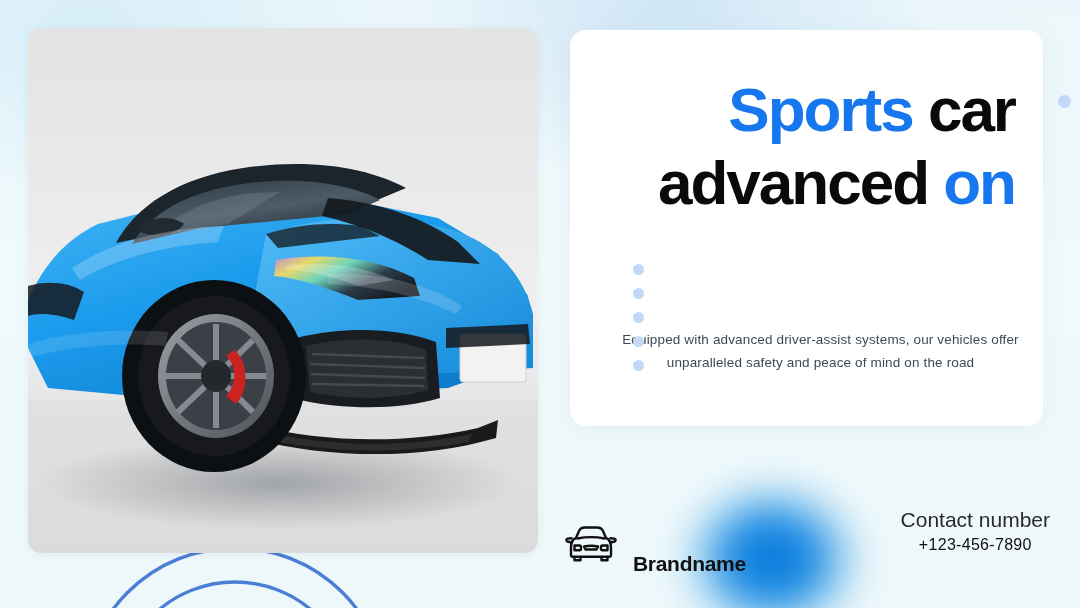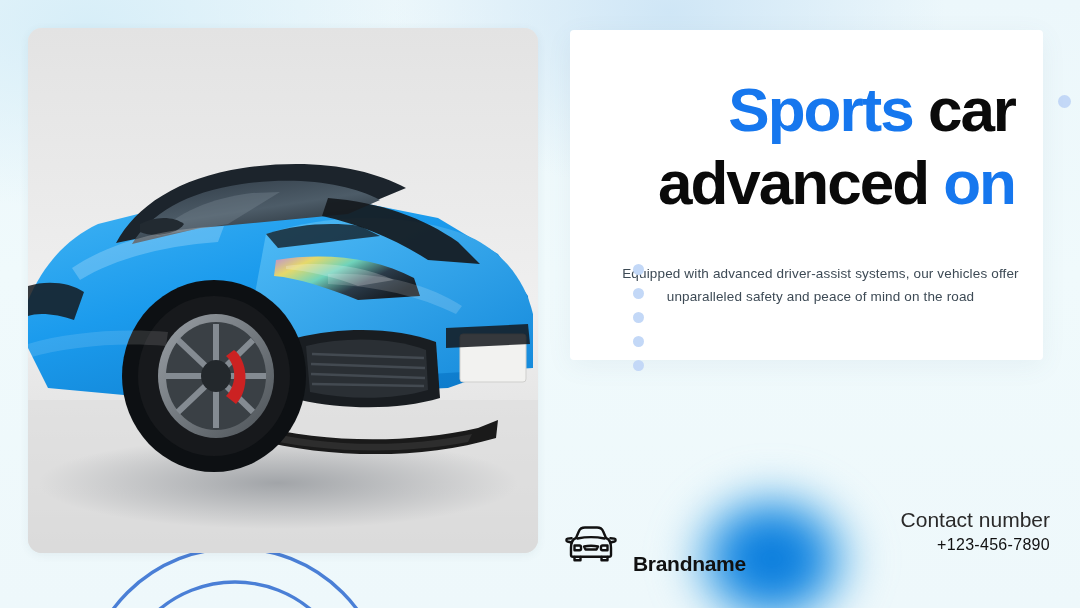--- a/index.html
+++ b/index.html
@@ -41,23 +41,23 @@
     border-radius:14px;
     overflow:hidden;
     background:#e9e9e9;
     box-shadow:0 2px 10px rgba(60,80,100,.07);
   }
   .photo svg{ display:block; width:100%; height:100%; }
 
   
   .card{
     position:absolute; left:570px; top:30px;
-    width:473px; height:330px;
+    width:473px; height:396px;
     background:#ffffff;
-    border-radius:4px;
+    border-radius:16px;
     box-shadow:0 6px 26px rgba(80,110,140,.07);
   }
   .headline{
     position:absolute; left:34px; right:28px; top:44px;
     text-align:right;
     font-weight:800;
     font-size:62px;
     line-height:1.17;
     letter-spacing:-2px;
     color:#0a0a0a;
@@ -87,21 +87,21 @@
   .brand{
     position:absolute; left:563px; top:512px;
     display:flex; align-items:center; gap:14px;
   }
   .brand svg{ display:block; }
   .brand-name{
     font-size:21px; font-weight:800; color:#111; letter-spacing:-.3px;margin-top:40px;
   }
   .contact{
     position:absolute; right:30px; top:506px;
-    text-align:right; color:#1a1a1a;
+    text-align:center; color:#1a1a1a;
   }
   .contact-label{ font-size:21px; line-height:1.32; font-weight:400; color:#2a2a2a; }
   .contact-number{ font-size:16px; line-height:1.32; font-weight:400; color:#111; letter-spacing:.3px; }
 </style>
 </head>
 <body>
 
 <div class="bg-base"></div>
 
 <div class="arcs">

